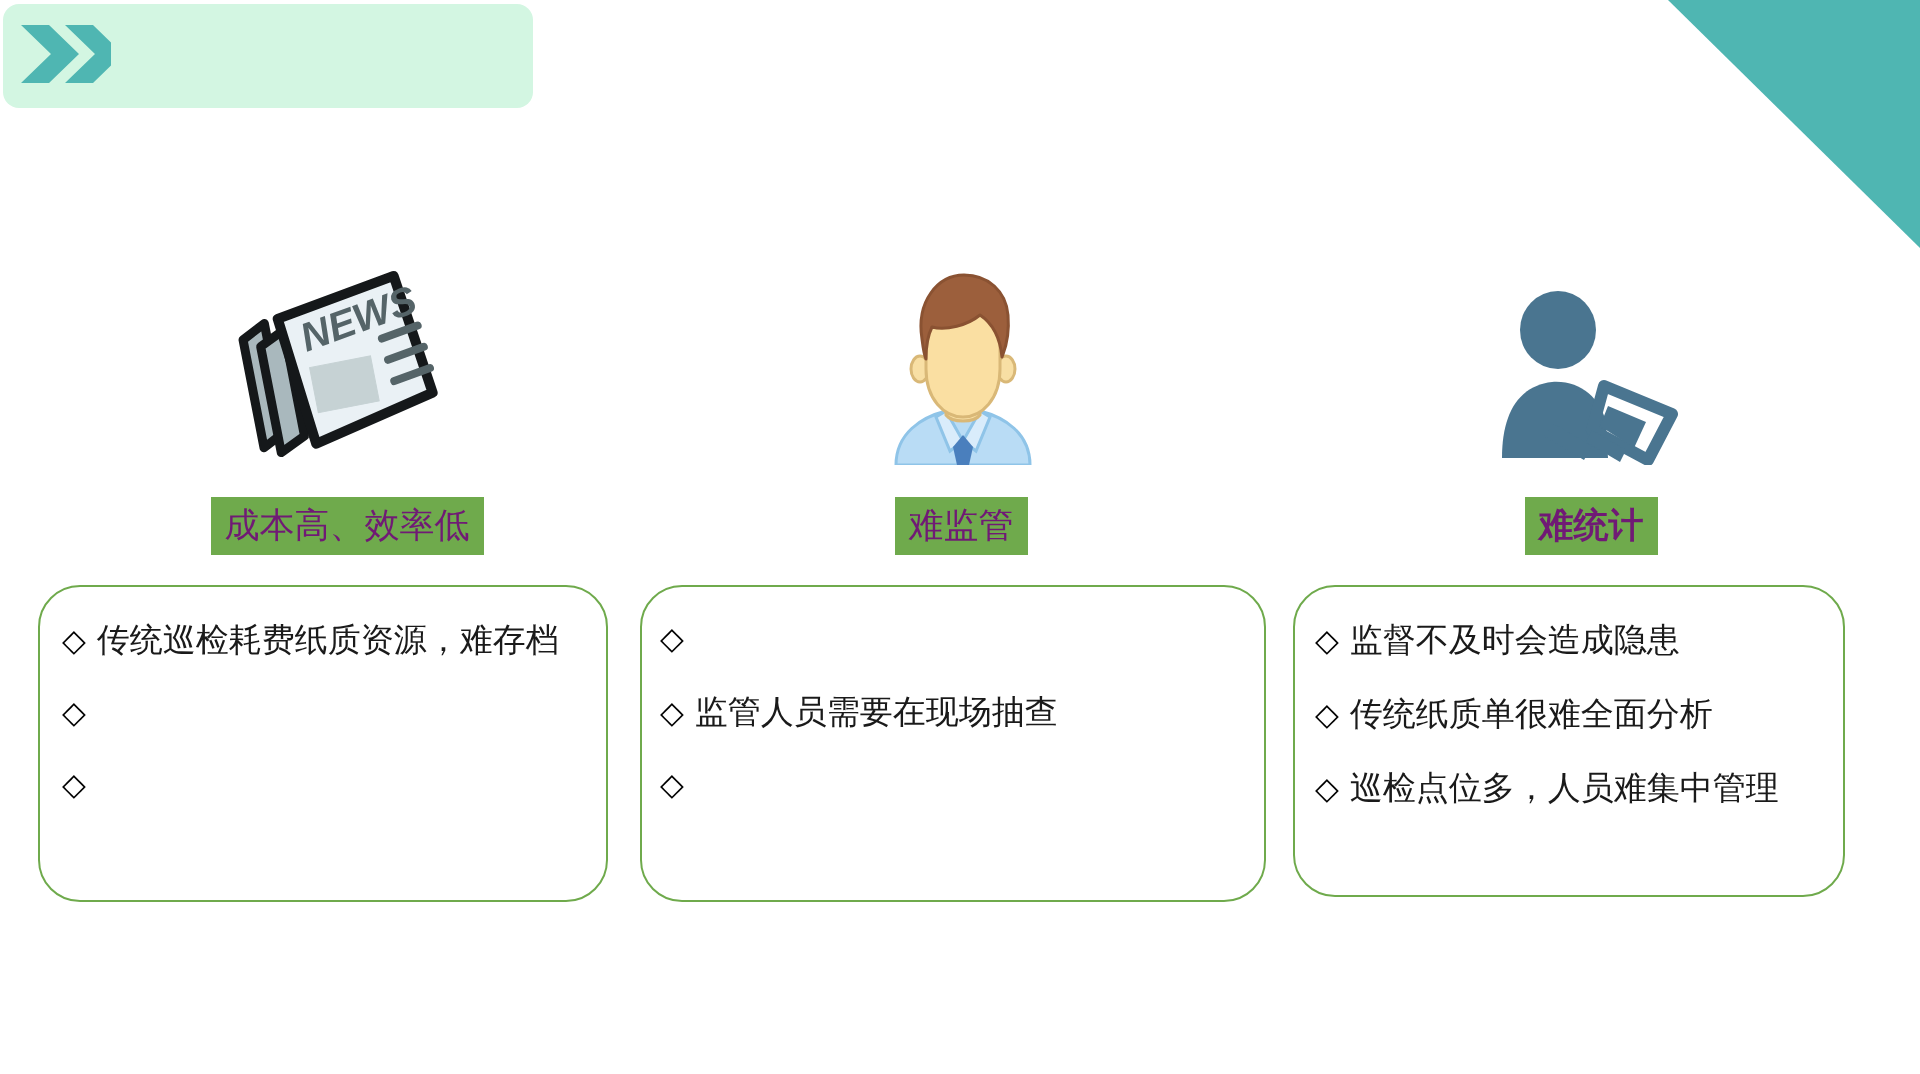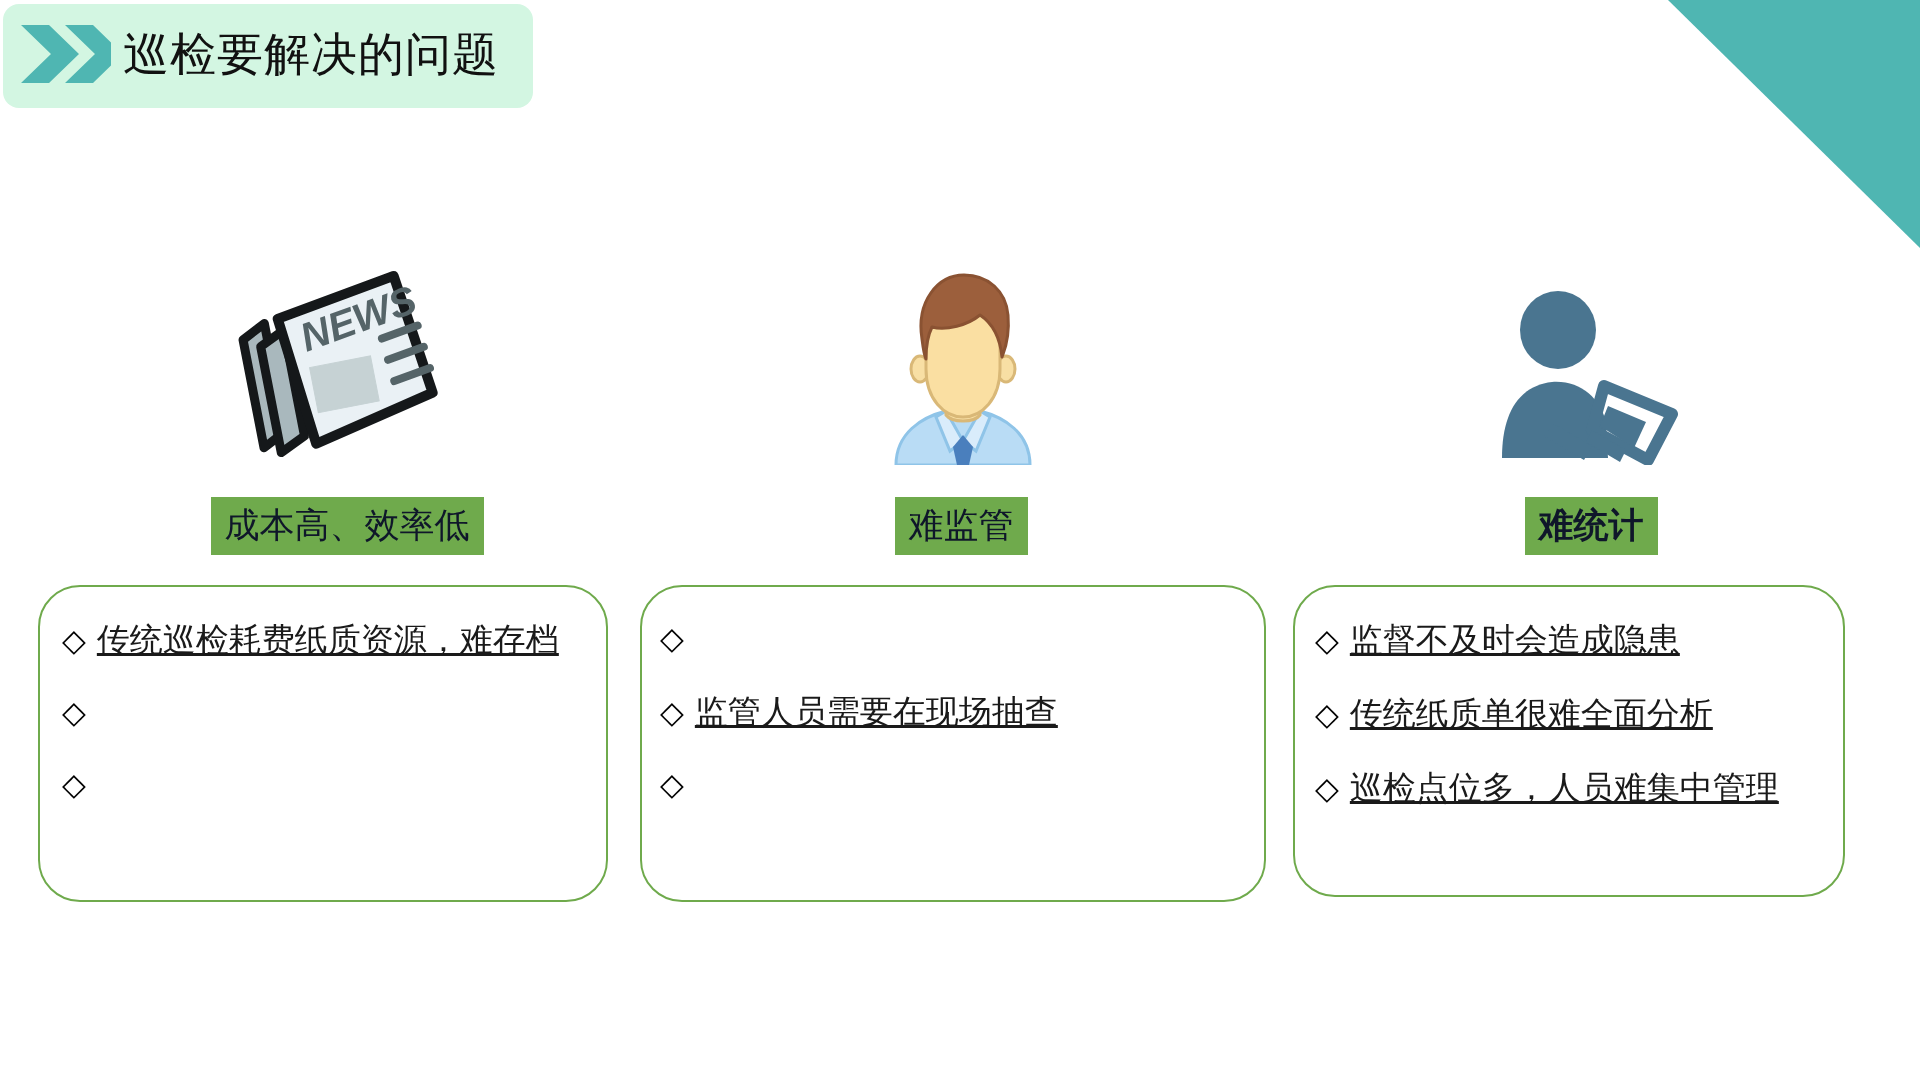--- a/index.html
+++ b/index.html
@@ -90,21 +90,21 @@
     top: 497px;
     width: 100%;
     display: flex;
     justify-content: center;
   }
   .col-1 .badge-row { padding-left: 24px; }
   .col-2 .badge-row { padding-left: 8px; }
   .col-3 .badge-row { padding-left: 22px; font-weight: bold; }
   .badge {
     background: #6faa4c;
-    color: #0f172a;
+    color: #701a75;
     font-size: 35px;
     line-height: 1;
     padding: 10px 14px 13px 14px;
     white-space: nowrap;
     font-family: "Liberation Sans", "DejaVu Sans", sans-serif;
   }
 
   
   .card {
     position: absolute;
@@ -136,36 +136,34 @@
   .col-3 .bullet { padding-left: 20px; margin-bottom: 41px; }
 
   .bullet .diamond {
     flex: 0 0 auto;
     margin-right: 11px;
     font-size: 31px;
     color: #000000;
   }
   .bullet .btext {
     flex: 0 0 auto;
-    text-decoration: underline;
   }
 </style>
 </head>
 <body>
 
 <div class="corner-triangle"></div>
 
 <div class="title-banner">
   <span class="chevrons">
     <svg width="92" height="62" viewBox="0 0 92 62" xmlns="http://www.w3.org/2000/svg">
       <polygon points="2,2 30,2 60,31 30,60 2,60 32,31" fill="#4fb6b2"></polygon>
       <polygon points="46,2 74,2 104,31 74,60 46,60 76,31" fill="#4fb6b2"></polygon>
     </svg>
   </span>
-  <span class="title-text">巡检要解决的问题</span>
 </div>
 
 <div class="columns">
 
   <div class="column col-1">
 
     <div class="icon-wrap">
       <svg width="215" height="195" viewBox="0 0 215 195" xmlns="http://www.w3.org/2000/svg">
         <g transform="rotate(-11 107 97)">
 

